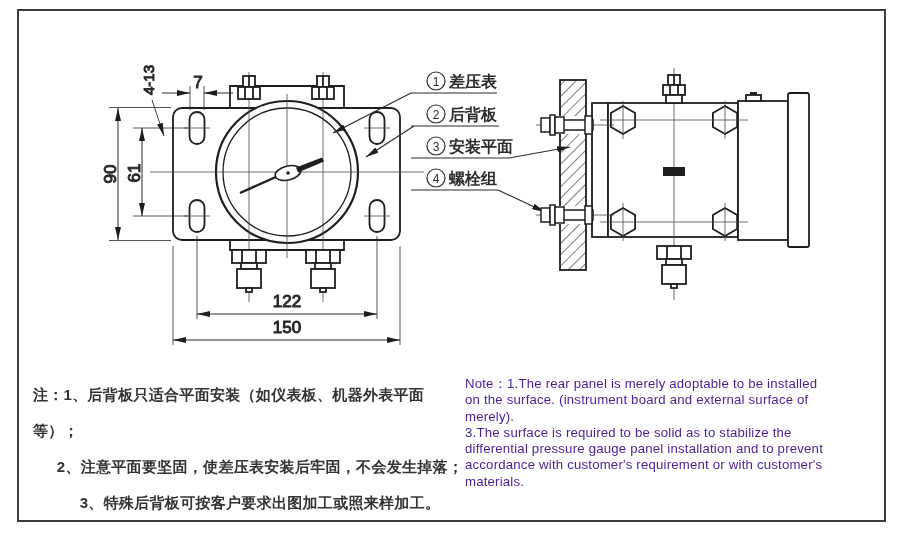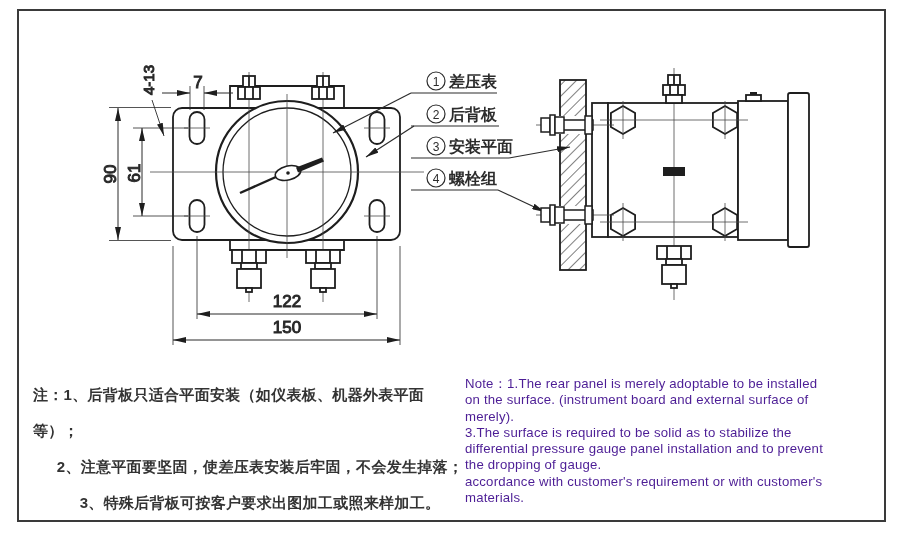--- a/index.html
+++ b/index.html
@@ -249,18 +249,17 @@
   <div class="cn-line">2、注意平面要坚固，使差压表安装后牢固，不会发生掉落；</div>
   <div class="cn-line">3、特殊后背板可按客户要求出图加工或照来样加工。</div>
 </div>
 
 <div class="notes-en">
   <div>Note：1.The rear panel is merely adoptable to be installed</div>
   <div>on the surface. (instrument board and external surface of</div>
   <div>merely).</div>
   <div>3.The surface is required to be solid as to stabilize the</div>
   <div>differential pressure gauge panel installation and to prevent</div>
-  <div>the dropping of gauge.</div>
   <div>accordance with customer's requirement or with customer's</div>
   <div>materials.</div>
 </div>
 
 </div>
 
 </body></html>

